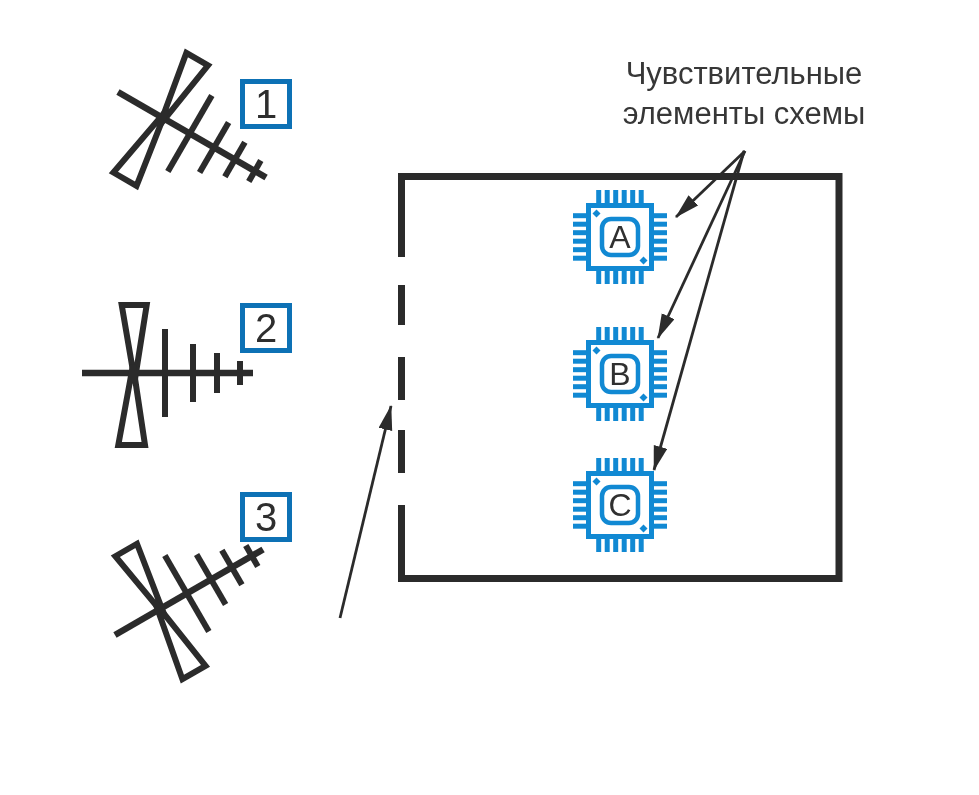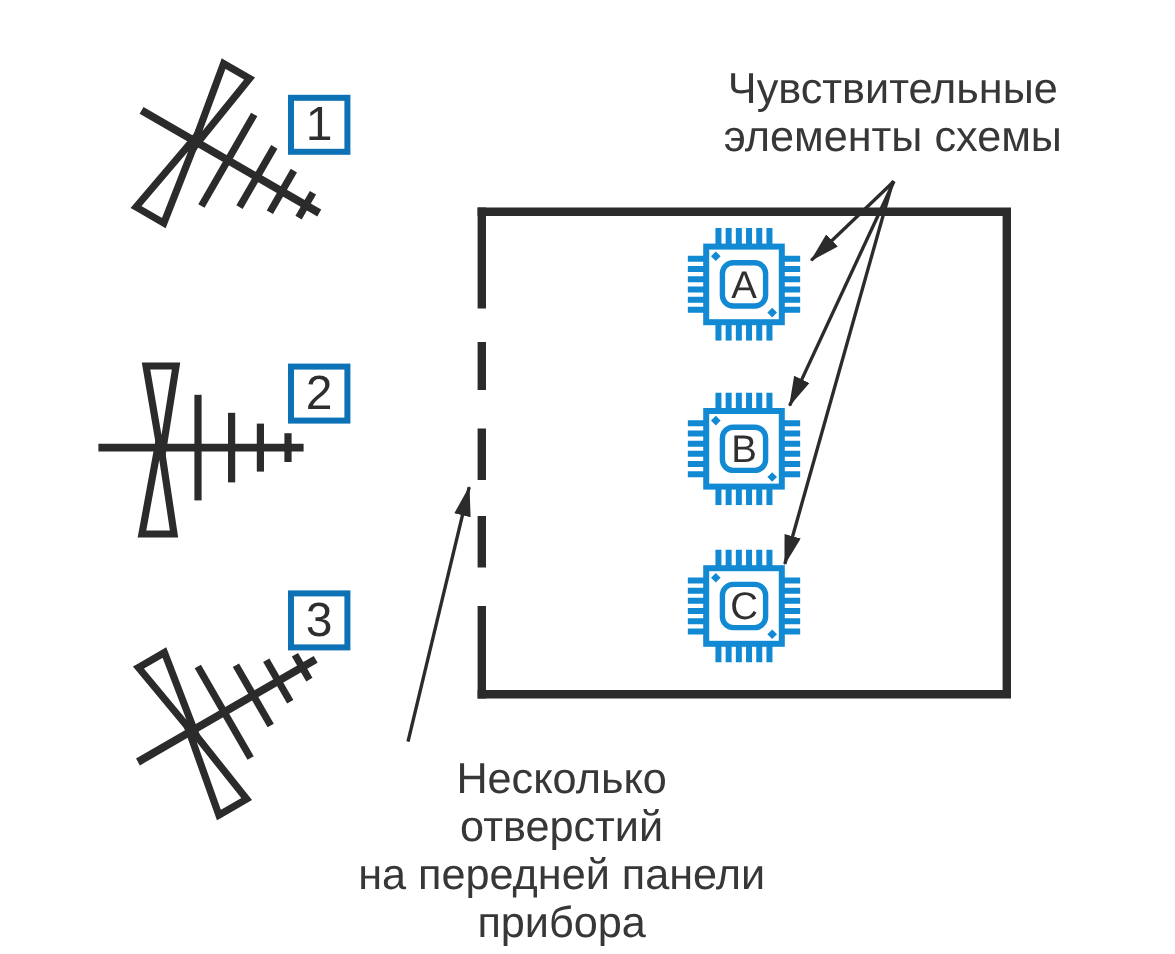--- a/index.html
+++ b/index.html
@@ -31,21 +31,21 @@
   }
   .chip svg{position:absolute;left:0;top:0;}
   .chip .chip-letter{
     position:absolute;left:0;top:0;width:94px;height:94px;
     display:flex;align-items:center;justify-content:center;
     font-size:32px;color:#303030;
   }
   .note{
     position:absolute;
     text-align:center;
-    font-size:36px;line-height:40px;
+    font-size:31px;line-height:40px;
     color:var(--text-dark);
     white-space:pre-line;
   }
   .title-note{left:574px;top:54px;width:340px;}
   .caption-note{left:298px;top:629px;width:340px;}
 </style>
 </head>
 <body>
 
 <div class="canvas" style="--chip-blue: #1189d3; --label-blue: #0d71b5; --line-dark: #2b2b2b; --text-dark: #373737;">
@@ -141,17 +141,14 @@
   </div>
   <div class="chip" style="left:573px;top:458px;">
     <svg width="94" height="94" viewBox="0 0 94 94">
       <use href="#chip-sym"></use>
     </svg>
     <span class="chip-letter">C</span>
   </div>
 
   <div class="note title-note">Чувствительные
 элементы схемы</div>
-  <div class="note caption-note">Несколько отверстий
-на передней панели
-прибора</div>
 
 </div>
 
 </body></html>

